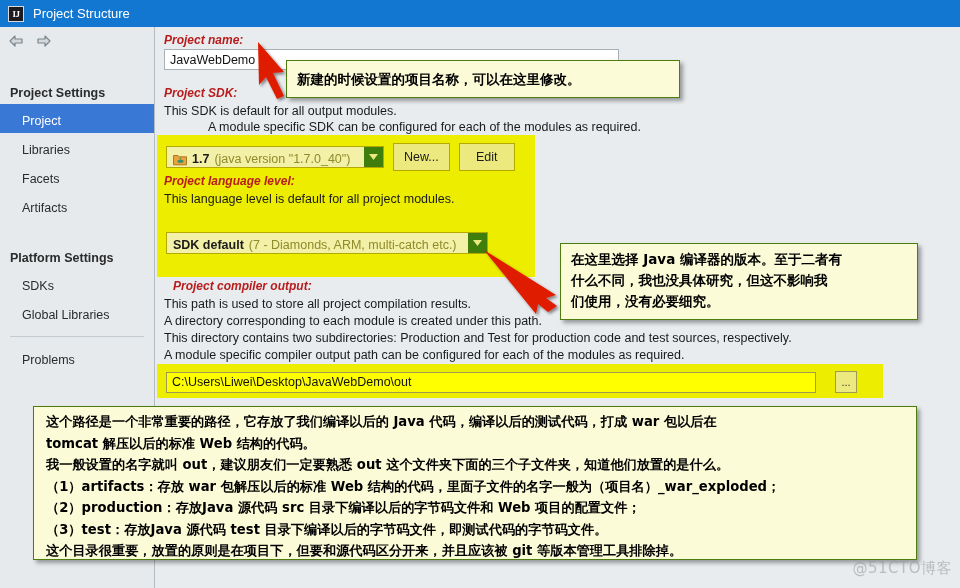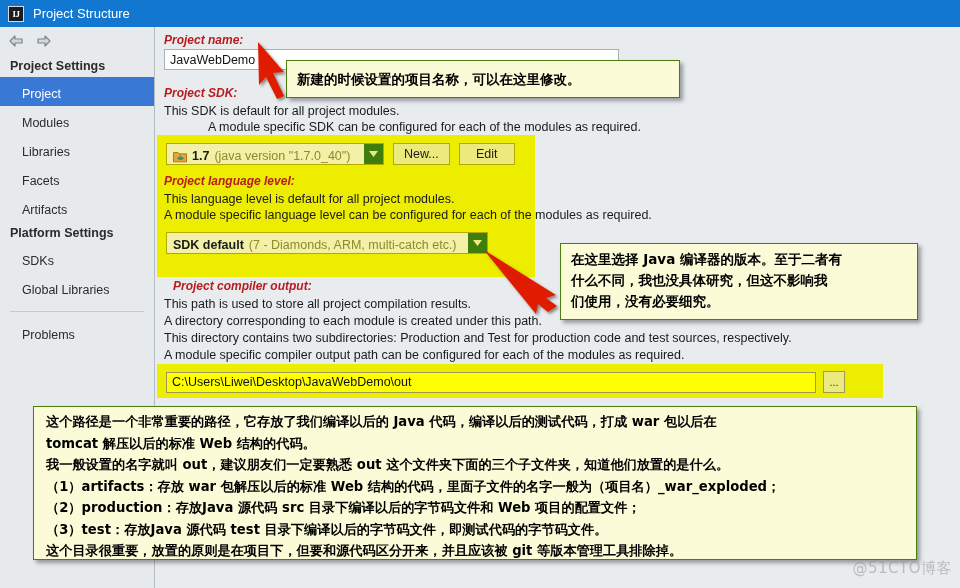--- a/index.html
+++ b/index.html
@@ -59,20 +59,21 @@
     display: flex; align-items: center;
     padding-left: 8px;
     gap: 10px;
   }
   .navarrow { cursor: default; line-height: 0; }
   .sb-group {
     font-weight: bold;
     font-size: 12.5px;
     color: #2b2b2b;
     padding: 4px 0 4px 10px;
+    margin-top: 27px;
   }
   .sb-item {
     font-size: 12.5px;
     color: #2b2b2b;
     padding: 9px 0 4px 22px;
     line-height: 16px;
   }
   .sb-item.selected {
     background: #3a78d6;
     color: #ffffff;
@@ -130,21 +131,21 @@
     overflow: hidden;
   }
   .combo .combo-text .strong { font-weight: bold; color: #1b1b1b; }
   .combo .combo-text .dim { color: #8f8a2a; }
   .combo .arrow-btn {
     width: 19px;
     background: #3f7d0d;
     display: flex; align-items: center; justify-content: center;
   }
   .btn {
-    height: 22px;
+    height: 28px;
     min-width: 56px;
     background: #ecea7e;
     border: 1px solid #b3a900;
     box-sizing: border-box;
     font-size: 12.5px;
     color: #1b1b1b;
     display: inline-flex; align-items: center; justify-content: center;
     padding: 0 10px;
   }
   .btn-small {
@@ -223,21 +224,20 @@
       </span>
       <span class="navarrow">
         <svg width="17" height="14" viewBox="0 0 17 14">
           <path d="M10 2 L15 7 L10 12 L10 9 L3 9 L3 5 L10 5 Z" fill="#d3d8dc" stroke="#7d858c" stroke-width="1.2" stroke-linejoin="round"></path>
         </svg>
       </span>
     </div>
 
     <div class="sb-group">Project Settings</div>
     <div class="sb-item selected">Project</div>
-    <div class="sb-item">Modules</div>
     <div class="sb-item">Libraries</div>
     <div class="sb-item">Facets</div>
     <div class="sb-item">Artifacts</div>
 
     <div class="sb-group">Platform Settings</div>
     <div class="sb-item">SDKs</div>
     <div class="sb-item">Global Libraries</div>
 
     <div class="sb-sep"></div>
     <div class="sb-item">Problems</div>
@@ -248,21 +248,21 @@
     <div class="hl" style="left:1px; top:108px; width:378px; height:142px;"></div>
 
     <div class="hl" style="left:1px; top:337px; width:726px; height:34px;"></div>
 
     <div style="position:absolute; left:8px; top:6px;" class="lbl-bold">Project name:</div>
     <div class="textfield" style="position:absolute; left:8px; top:22px; width:455px; height:21px;">
       <span>JavaWebDemo</span>
     </div>
 
     <div style="position:absolute; left:8px; top:59px;" class="lbl-bold">Project SDK:</div>
-    <div style="position:absolute; left:8px; top:76px;" class="lbl-desc">This SDK is default for all project modules.</div>
+    <div style="position:absolute; left:8px; top:76px;" class="lbl-desc">This SDK is default for all output modules.</div>
     <div style="position:absolute; left:8px; top:92px;margin-left:44px;" class="lbl-desc">A module specific SDK can be configured for each of the modules as required.</div>
 
     <div style="position:absolute; left:10px; top:116px; display:flex; align-items:center; gap:9px;">
       <div class="combo" style="width:218px;">
         <div class="combo-text">
           <span style="line-height:0;">
             <svg width="14" height="13" viewBox="0 0 14 13">
               <path d="M0.5 2.5 h4.5 l1 1.3 h7.5 v8 h-13 z" fill="#e8a33d" stroke="#a86f18" stroke-width="0.9"></path>
               <ellipse cx="7.5" cy="8.3" rx="3.1" ry="1.5" fill="#2f8f6e"></ellipse>
               <path d="M7.5 4.6 c-1.3 1.1 1.3 1.8 0 2.9" stroke="#2f8f6e" stroke-width="1" fill="none"></path>
@@ -276,21 +276,20 @@
               <path d="M0 0 L9 0 L4.5 6 Z" fill="#ecea7e"></path>
             </svg>
         </div>
       </div>
       <div class="btn">New...</div>
       <div class="btn">Edit</div>
     </div>
 
     <div style="position:absolute; left:8px; top:147px;" class="lbl-bold">Project language level:</div>
     <div style="position:absolute; left:8px; top:164px;" class="lbl-desc">This language level is default for all project modules.</div>
-    <div style="position:absolute; left:8px; top:180px;" class="lbl-desc">A module specific language level can be configured for each of the modules as required.</div>
 
     <div style="position:absolute; left:10px; top:205px;">
       <div class="combo" style="width:322px;">
         <div class="combo-text">
           <span class="strong">SDK default</span>
           <span class="dim">(7 - Diamonds, ARM, multi-catch etc.)</span>
         </div>
         <div class="arrow-btn">
           <svg width="9" height="6" viewBox="0 0 9 6">
               <path d="M0 0 L9 0 L4.5 6 Z" fill="#ecea7e"></path>
@@ -298,21 +297,21 @@
         </div>
       </div>
     </div>
 
     <div style="position:absolute; left:17px; top:252px;" class="lbl-bold">Project compiler output:</div>
     <div style="position:absolute; left:8px; top:269px;" class="lbl-desc">This path is used to store all project compilation results.</div>
     <div style="position:absolute; left:8px; top:286px;" class="lbl-desc">A directory corresponding to each module is created under this path.</div>
     <div style="position:absolute; left:8px; top:303px;" class="lbl-desc">This directory contains two subdirectories: Production and Test for production code and test sources, respectively.</div>
     <div style="position:absolute; left:8px; top:320px;" class="lbl-desc">A module specific compiler output path can be configured for each of the modules as required.</div>
 
-    <div style="position:absolute; left:10px; top:344px; display:flex; align-items:center; gap:7px;">
+    <div style="position:absolute; left:10px; top:344px; display:flex; align-items:center; gap:19px;">
       <div class="textfield" style="width:650px; height:21px; background:#ffff00; border-color:#9e9a55;">
         <span>C:\Users\Liwei\Desktop\JavaWebDemo\out</span>
       </div>
       <div class="btn-small">...</div>
     </div>
 
   </div>
 </div>
 
 <div class="callout" id="callout-name" style="left:286px; top:60px; width:394px; height:38px; display:flex; align-items:center;">新建的时候设置的项目名称，可以在这里修改。</div>

